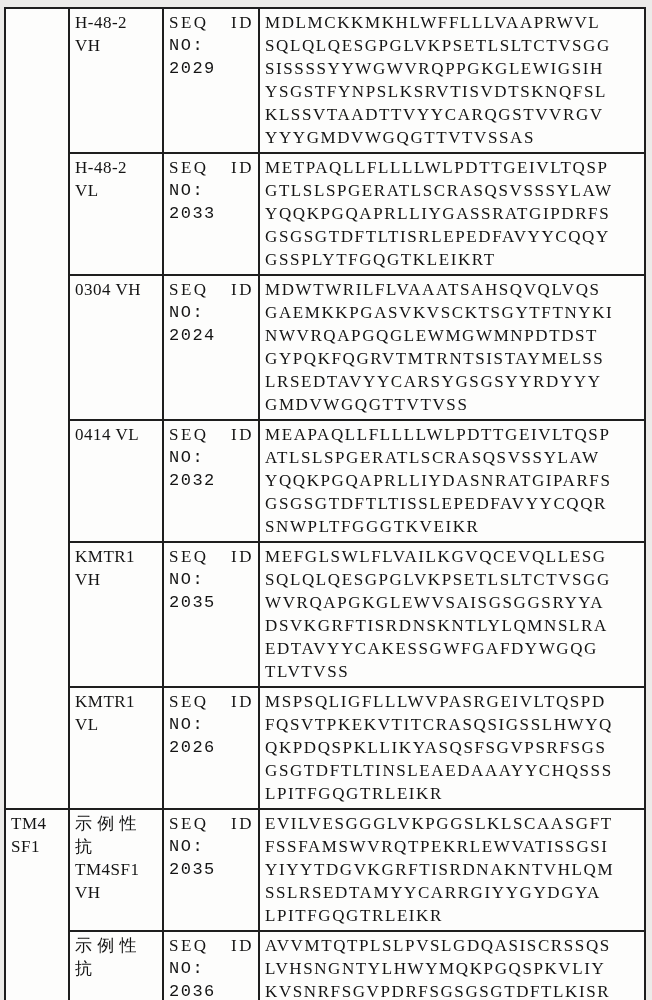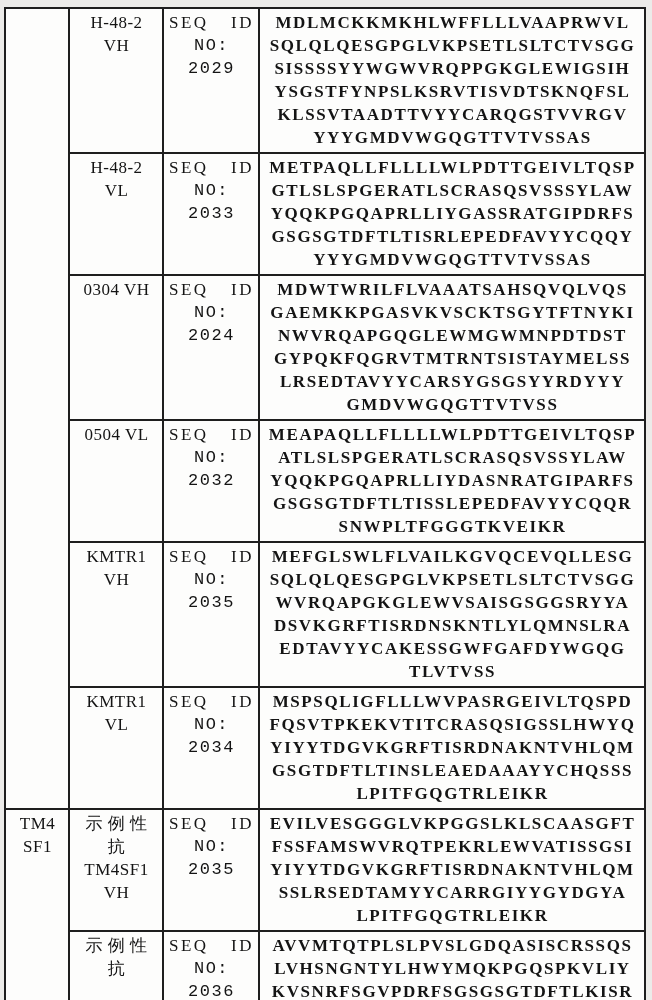--- a/index.html
+++ b/index.html
@@ -11,21 +11,20 @@
     height: 1000px;
     overflow: hidden;
     background: #ecebe9;
     font-family: "Liberation Serif", "DejaVu Serif", serif;
     color: #141414;
   }
   .page {
     position: relative;
     width: 652px;
     height: 1000px;
-    text-align: center;
   }
   .table-wrap {
     position: absolute;
     left: 4px;
     top: 7px;
     width: 642px;
   }
   table.seq-table {
     border-collapse: collapse;
     table-layout: fixed;
@@ -67,21 +66,20 @@
     letter-spacing: 1.5px;
     line-height: 23px;
     font-family: Liberation Mono, monospace;
   }
   td.sequence-cell {
     white-space: pre;
     letter-spacing: 1.6px;
     font-size: 16.5px;
     padding-left: 5px;
     padding-right: 2px;
-    font-weight: bold;
   }
 </style>
 </head>
 <body>
 
 <div class="page">
   <div class="table-wrap">
     <table class="seq-table">
       <colgroup>
         <col style="width:64px">
@@ -117,41 +115,41 @@
         <span>SEQ</span>
         <span>ID</span>
       </div>
       <div class="seqid-no">NO:</div>
       <div class="seqid-num">2033</div>
     </td>
     <td class="sequence-cell">METPAQLLFLLLLWLPDTTGEIVLTQSP
 GTLSLSPGERATLSCRASQSVSSSYLAW
 YQQKPGQAPRLLIYGASSRATGIPDRFS
 GSGSGTDFTLTISRLEPEDFAVYYCQQY
-YYYGMDVWGQGTTVTVSSAS</td>
+GSSPLYTFGQGTKLEIKRT</td>
   </tr>
           <tr>
     <td class="name-cell">0304 VH</td>
     <td class="seqid-cell">
       <div class="seqid-line1">
         <span>SEQ</span>
         <span>ID</span>
       </div>
       <div class="seqid-no">NO:</div>
       <div class="seqid-num">2024</div>
     </td>
     <td class="sequence-cell">MDWTWRILFLVAAATSAHSQVQLVQS
 GAEMKKPGASVKVSCKTSGYTFTNYKI
 NWVRQAPGQGLEWMGWMNPDTDST
 GYPQKFQGRVTMTRNTSISTAYMELSS
 LRSEDTAVYYCARSYGSGSYYRDYYY
 GMDVWGQGTTVTVSS</td>
   </tr>
           <tr>
-    <td class="name-cell">0504 VL</td>
+    <td class="name-cell">0414 VL</td>
     <td class="seqid-cell">
       <div class="seqid-line1">
         <span>SEQ</span>
         <span>ID</span>
       </div>
       <div class="seqid-no">NO:</div>
       <div class="seqid-num">2032</div>
     </td>
     <td class="sequence-cell">MEAPAQLLFLLLLWLPDTTGEIVLTQSP
 ATLSLSPGERATLSCRASQSVSSYLAW
@@ -179,25 +177,25 @@
   </tr>
           <tr>
     <td class="name-cell">KMTR1
 VL</td>
     <td class="seqid-cell">
       <div class="seqid-line1">
         <span>SEQ</span>
         <span>ID</span>
       </div>
       <div class="seqid-no">NO:</div>
-      <div class="seqid-num">2034</div>
+      <div class="seqid-num">2026</div>
     </td>
     <td class="sequence-cell">MSPSQLIGFLLLWVPASRGEIVLTQSPD
 FQSVTPKEKVTITCRASQSIGSSLHWYQ
-YIYYTDGVKGRFTISRDNAKNTVHLQM
+QKPDQSPKLLIKYASQSFSGVPSRFSGS
 GSGTDFTLTINSLEAEDAAAYYCHQSSS
 LPITFGQGTRLEIKR</td>
   </tr>
           <tr>
     <td class="group-cell" rowspan="2">TM4
 SF1</td>
             <td class="name-cell">示 例 性
 抗
 TM4SF1
 VH</td>

